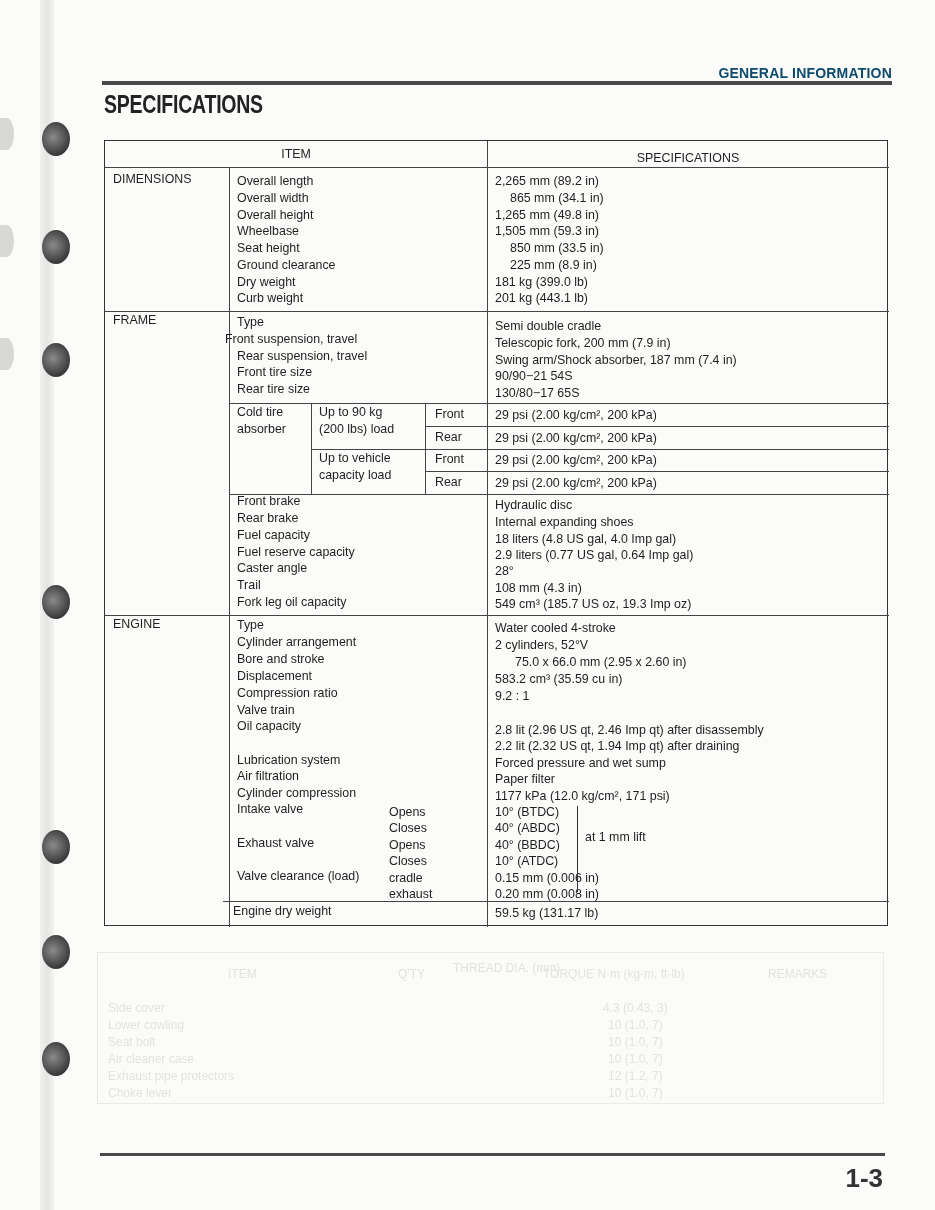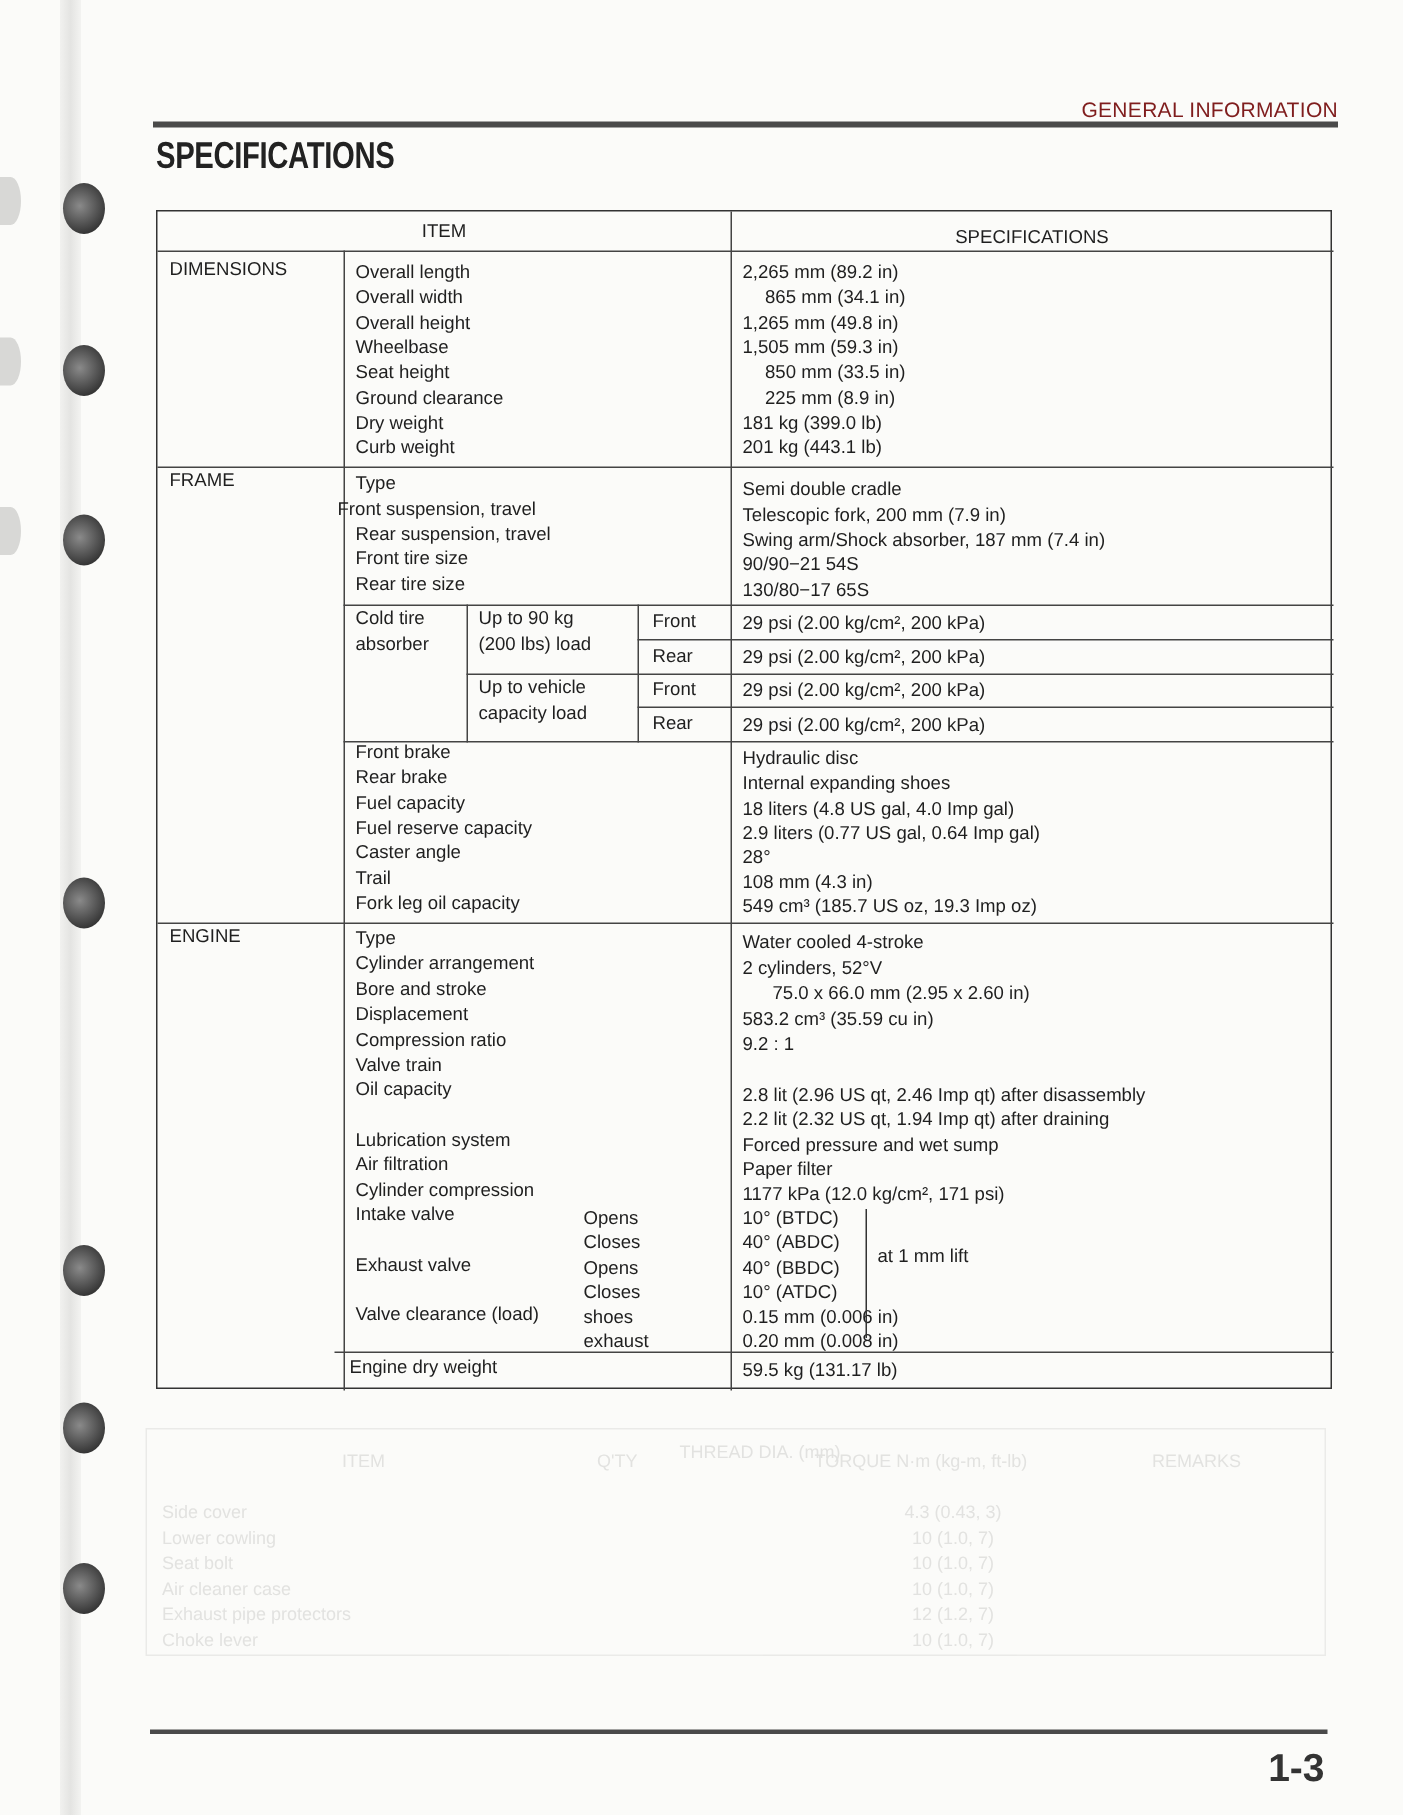--- a/index.html
+++ b/index.html
@@ -4,22 +4,22 @@
 <style>
   html, body { margin:0; padding:0; }
   body { width:935px; height:1210px; background:#fbfbf9; position:relative; overflow:hidden;
          font-family:"Liberation Sans", sans-serif; color:#1e1e1e; }
   .binder-strip { position:absolute; left:40px; top:0; width:14px; height:1210px;
          background:linear-gradient(90deg,#f1f1ef,#e4e4e2,#f3f3f1); }
   .hole { position:absolute; left:42px; width:28px; height:34px; border-radius:50%;
           background:radial-gradient(circle at 40% 45%, #8a8a8a, #3a3a3a 70%, #1a1a1a); }
   .ghost-hole { position:absolute; left:0px; width:14px; height:32px; border-radius:0 50% 50% 0;
           background:#d8d8d6; }
-  .header-label { position:absolute; right:43px; top:65px; font-size:14px; font-weight:normal;
-          letter-spacing:0.2px; color:#7f1d1d; }
+  .header-label { position:absolute; right:43px; top:65px; font-size:14px; font-weight:bold;
+          letter-spacing:0.2px; color:#0c4a6e; }
   .header-rule { position:absolute; left:102px; top:81px; width:790px; height:4px; background:#4a4a4a; }
   .page-title { position:absolute; left:104px; top:90px; font-size:25px; font-weight:bold;
           transform:scaleX(0.78); transform-origin:left top; letter-spacing:-0.3px; color:#222; }
   .spec-table { position:absolute; left:104px; top:140px; width:784px; height:786px;
           border:1.5px solid #333; box-sizing:border-box; }
   .ln { position:absolute; background:#444; }
   .h { height:1px; } .v { width:1px; }
   .txt { position:absolute; font-size:12.4px; line-height:16.8px; white-space:nowrap; color:#1f1f1f; }
   .hdr { font-size:12.4px; }
   .ghost { position:absolute; left:97px; top:952px; width:785px; height:150px;
@@ -147,21 +147,21 @@
   <div class="txt" style="left:132px;top:611px">Lubrication system</div>
   <div class="txt" style="left:132px;top:627px">Air filtration</div>
   <div class="txt" style="left:132px;top:644px">Cylinder compression</div>
   <div class="txt" style="left:132px;top:660px">Intake valve</div>
   <div class="txt" style="left:132px;top:694px">Exhaust valve</div>
   <div class="txt" style="left:132px;top:727px">Valve clearance (load)</div>
   <div class="txt" style="left:284px;top:663px">Opens</div>
   <div class="txt" style="left:284px;top:679px">Closes</div>
   <div class="txt" style="left:284px;top:696px">Opens</div>
   <div class="txt" style="left:284px;top:712px">Closes</div>
-  <div class="txt" style="left:284px;top:729px">shoes</div>
+  <div class="txt" style="left:284px;top:729px">cradle</div>
   <div class="txt" style="left:284px;top:745px">exhaust</div>
   <div class="txt" style="left:390px;top:614px">Forced pressure and wet sump</div>
   <div class="txt" style="left:390px;top:630px">Paper filter</div>
   <div class="txt" style="left:390px;top:647px">1177 kPa (12.0 kg/cm², 171 psi)</div>
   <div class="txt" style="left:390px;top:663px">10° (BTDC)</div>
   <div class="txt" style="left:390px;top:679px">40° (ABDC)</div>
   <div class="txt" style="left:390px;top:696px">40° (BBDC)</div>
   <div class="txt" style="left:390px;top:712px">10° (ATDC)</div>
   <div class="txt" style="left:390px;top:729px">0.15 mm (0.006 in)</div>
   <div class="txt" style="left:390px;top:745px">0.20 mm (0.008 in)</div>

